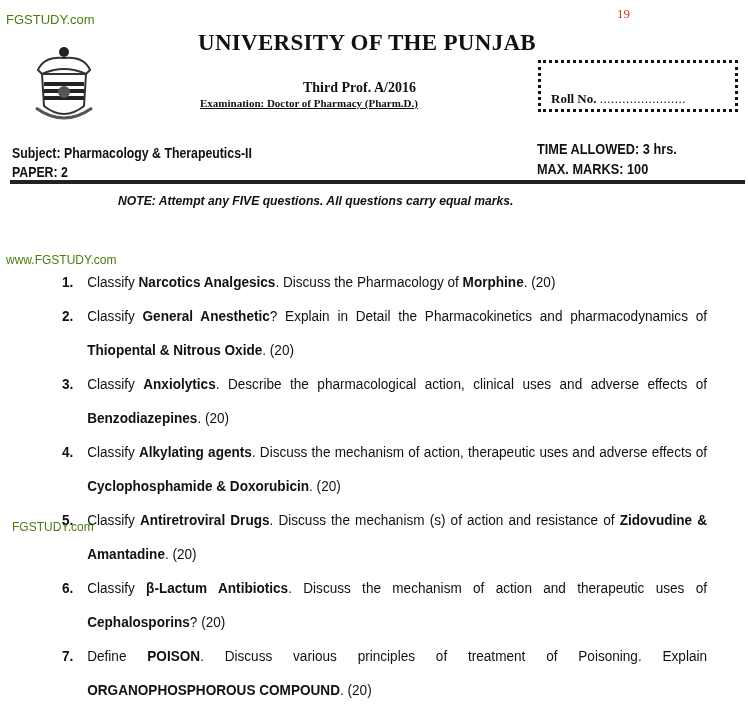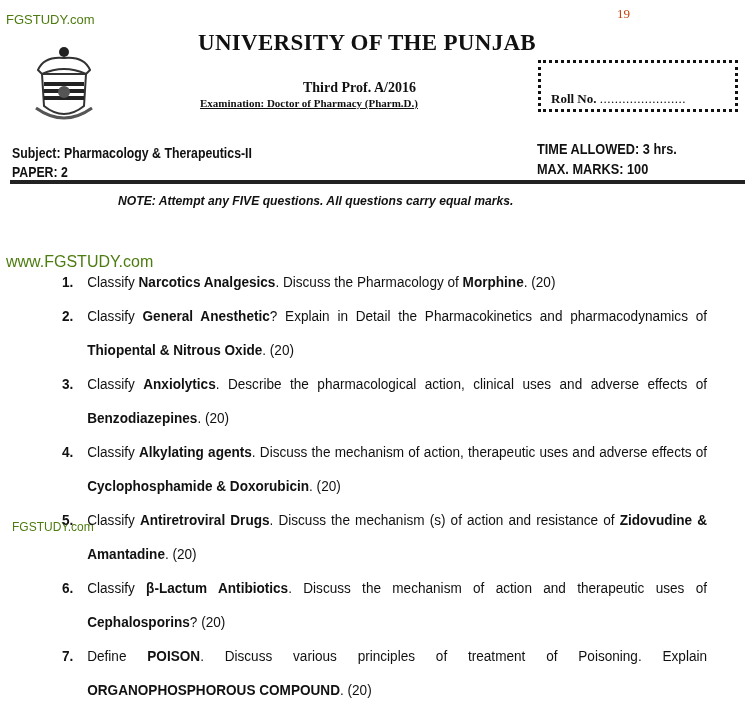--- a/index.html
+++ b/index.html
@@ -21,21 +21,21 @@
   .qs { position:absolute; left:62px; top:265px; width:665px; font-family:"Liberation Sans", sans-serif; font-size:14px; }
   .q { position:relative; padding-left:26px; line-height:34px; text-align:justify; transform:scaleX(0.97); transform-origin:left; }
   .q .num { position:absolute; left:0; top:0; font-weight:bold; }
   .q b { font-weight:bold; }
   .pg { position:absolute; left:617px; top:6px; font-size:13px; color:#c2410c; }
 </style>
 </head>
 <body>
 
 <div class="wm" style="left:6px;top:12px;">FGSTUDY.com</div>
-<div class="wm" style="left:6px;top:253px;font-size:16px;">www.FGSTUDY.com</div>
+<div class="wm" style="left:6px;top:253px;font-size:12px;">www.FGSTUDY.com</div>
 <div class="wm" style="left:12px;top:520px;font-size:12px;">FGSTUDY.com</div>
 <div class="pg">19</div>
 
 <svg class="logo" viewBox="0 0 68 80">
   <circle cx="34" cy="8" r="5" fill="#222"></circle>
   <path d="M8 26 Q14 12 34 14 Q54 12 60 26 L56 30 Q34 20 12 30 Z" fill="none" stroke="#333" stroke-width="2"></path>
   <path d="M12 30 L56 30 L54 62 Q34 78 14 62 Z" fill="#fff" stroke="#333" stroke-width="2"></path>
   <rect x="14" y="38" width="40" height="4" fill="#222"></rect>
   <rect x="14" y="45" width="40" height="4" fill="#222"></rect>
   <rect x="14" y="52" width="40" height="4" fill="#222"></rect>

